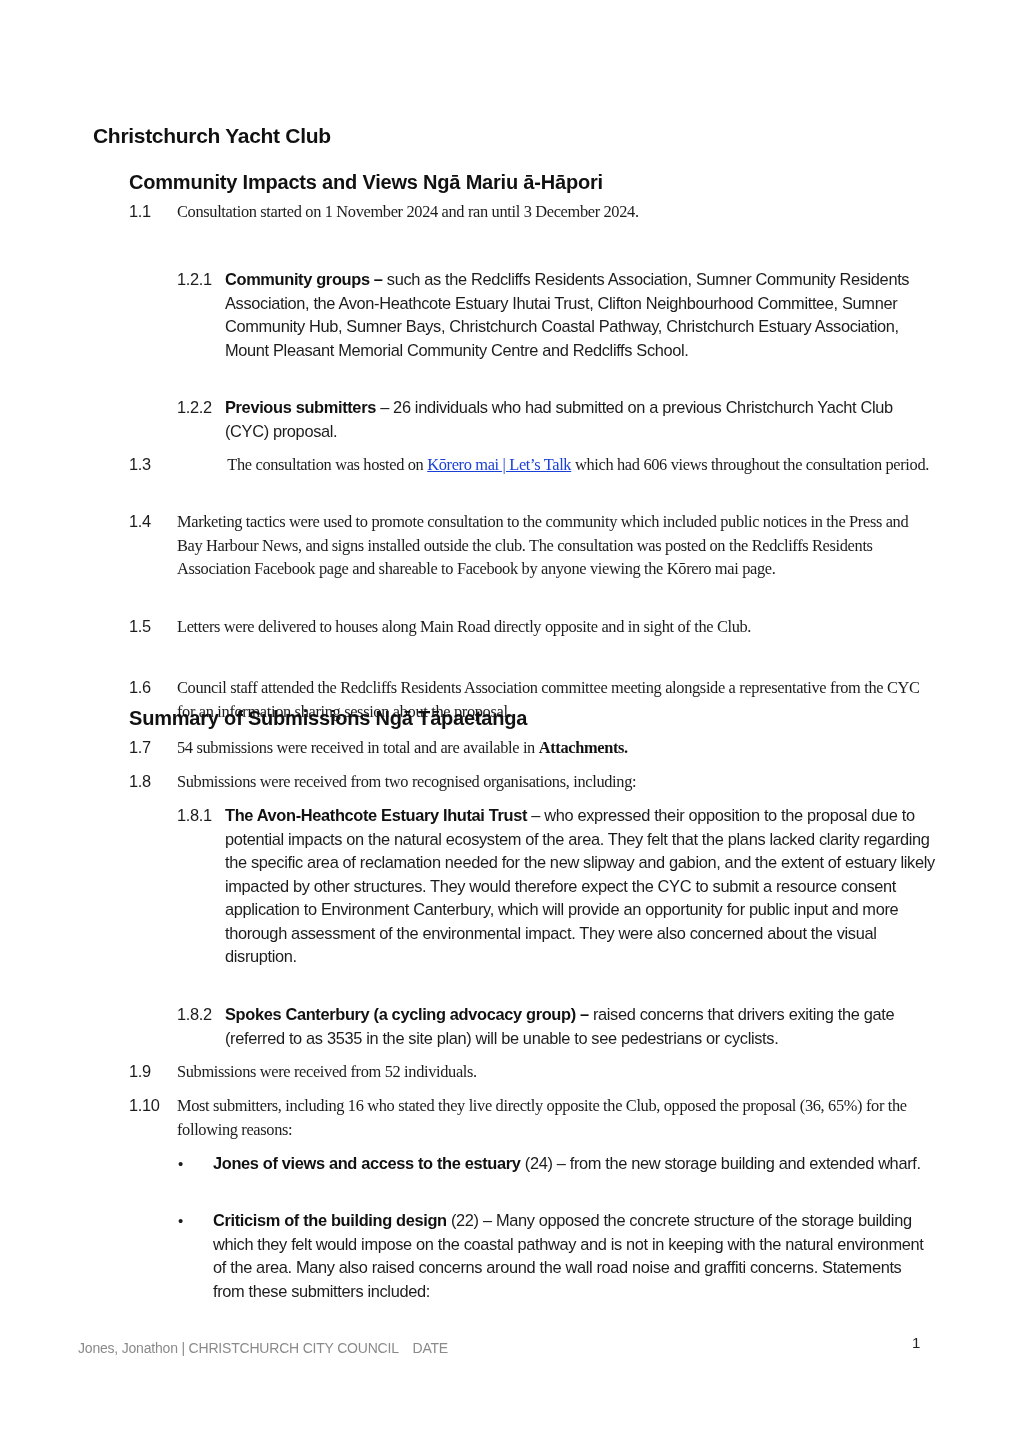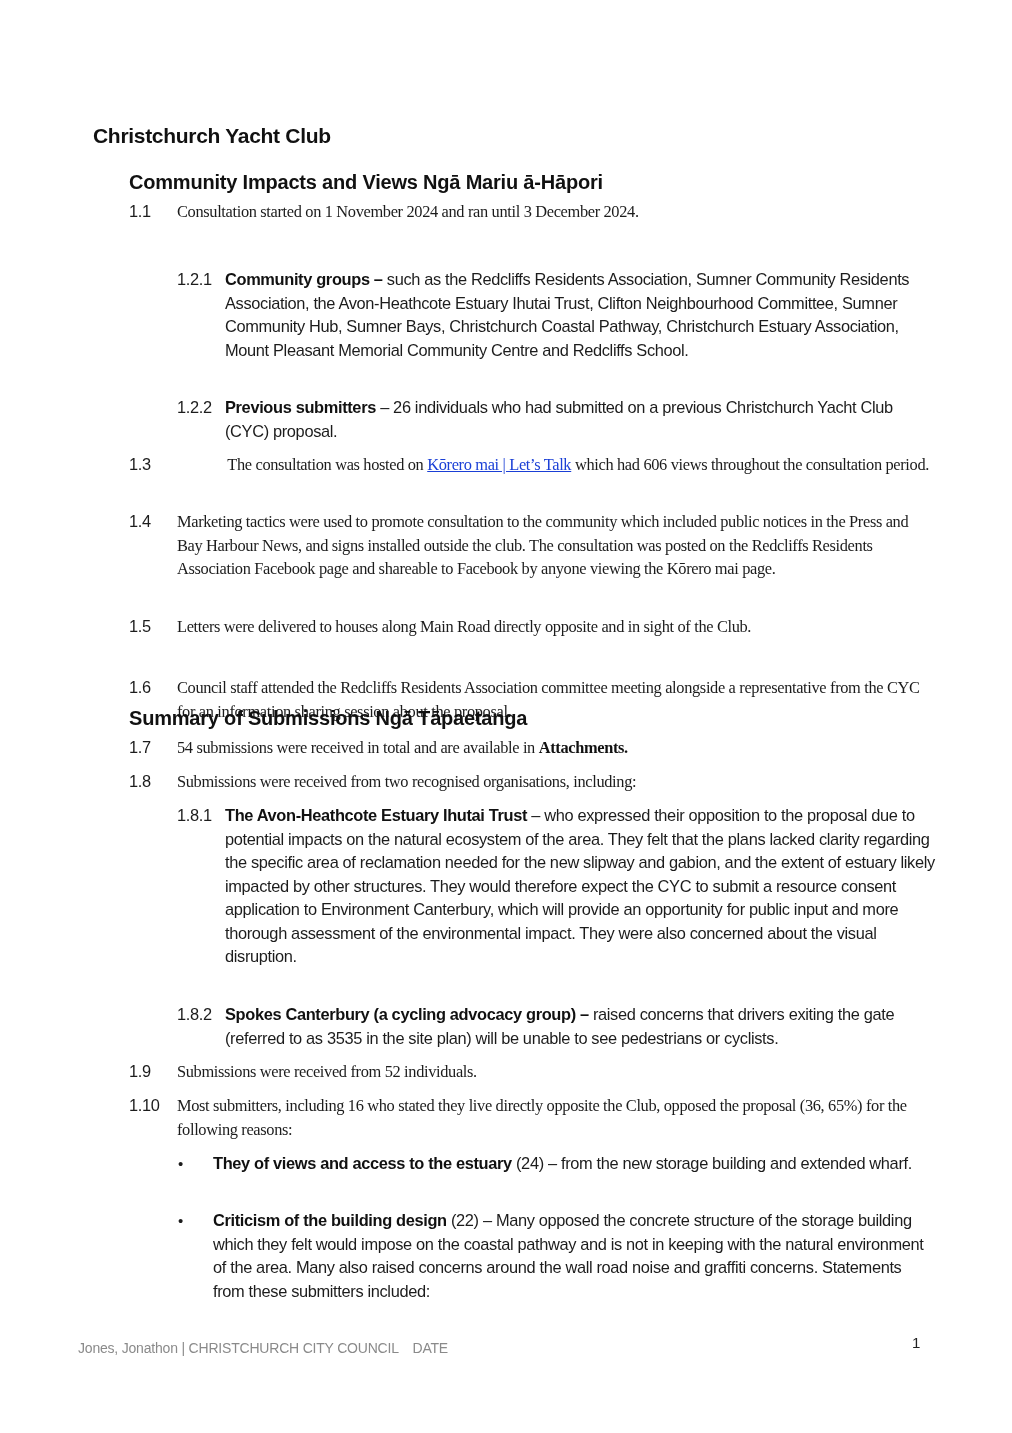--- a/index.html
+++ b/index.html
@@ -154,21 +154,21 @@
     <span class="body">Submissions were received from 52 individuals.</span>
   </div>
 
   <div class="para lvl1" style="top:1094px;">
     <span class="num">1.10</span>
     <span class="body">Most submitters, including 16 who stated they live directly opposite the Club, opposed the proposal (36, 65%) for the following reasons:</span>
   </div>
 
   <div class="para bullet" style="top:1152px;">
     <span class="num">•</span>
-    <span class="body"><b>They of views and access to the estuary</b><span> (24) – from the new storage building and extended wharf.</span></span>
+    <span class="body"><b>Jones of views and access to the estuary</b><span> (24) – from the new storage building and extended wharf.</span></span>
   </div>
 
   <div class="para bullet" style="top:1209px;">
     <span class="num">•</span>
     <span class="body"><b>Criticism of the building design</b><span> (22) – Many opposed the concrete structure of the storage building which they felt would impose on the coastal pathway and is not in keeping with the natural environment of the area. Many also raised concerns around the wall road noise and graffiti concerns. Statements from these submitters included:</span></span>
   </div>
 
   <div class="footer-left">
     <span>Jones, Jonathon</span>
     <span>|</span>

